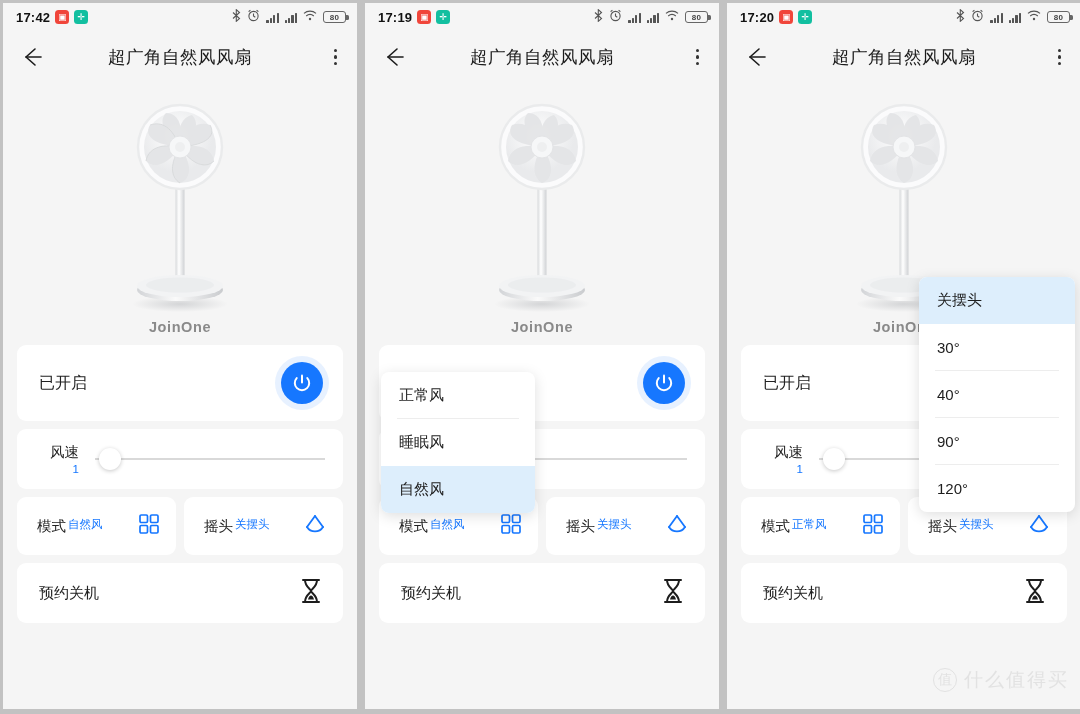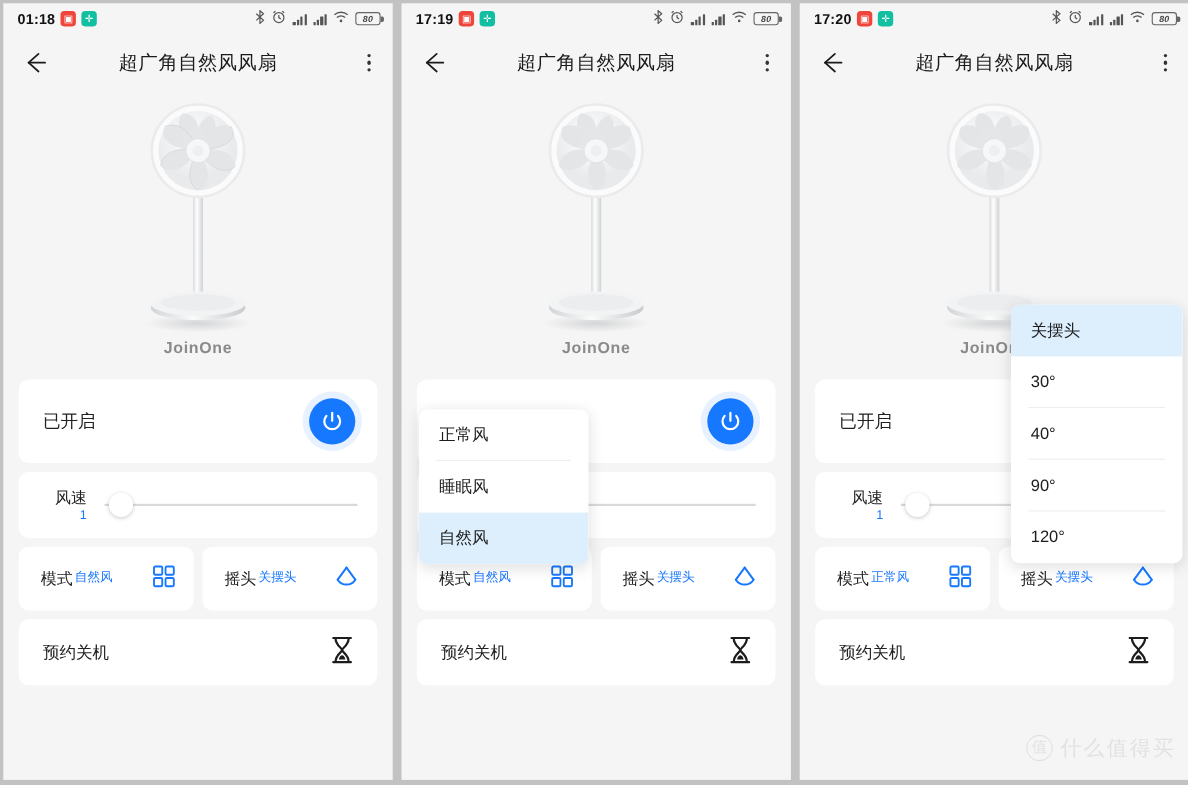--- a/index.html
+++ b/index.html
@@ -53,21 +53,21 @@
     display: inline-flex; align-items: flex-end; gap: 1.2px; height: 11px;
   }
   .bars i { display:block; width: 2.2px; background: #555; border-radius: .5px; }
   .bars i:nth-child(1){height:3px}.bars i:nth-child(2){height:5px}
   .bars i:nth-child(3){height:7.5px}.bars i:nth-child(4){height:10px}
   .batt {
     position: relative;
     width: 23px; height: 12px;
     border: 1.3px solid #666; border-radius: 3px;
     display: flex; align-items: center; justify-content: center;
-    font-size: 8px; color: #444; font-weight: 600; font-style: italic;
+    font-size: 8px; color: #444; font-weight: 600;
   }
   .batt::after {
     content:''; position:absolute; right:-4px; top:3.2px;
     width:2.6px; height:5px; background:#666; border-radius:0 1.5px 1.5px 0;
   }
 
   
   .appbar {
     height: 52px;
     display: flex; align-items: center;
@@ -83,21 +83,21 @@
   .more-dots {
     margin-left: auto;
     display: flex; flex-direction: column; gap: 3px; align-items: center;
     padding: 4px; cursor: pointer;
   }
   .more-dots span { width: 3.2px; height: 3.2px; border-radius: 50%; background: #333; display: block; }
 
   
   .hero {
     height: 262px;
-    display: flex; flex-direction: column; align-items: center; justify-content: flex-start;
+    display: flex; flex-direction: column; align-items: center; justify-content: center;
     padding-top: 6px;
     position: relative;
   }
   .fan-wrap { position: relative; width: 160px; height: 218px; }
   .brand {
     font-size: 14.5px; font-weight: bold; color: #8a8a8a;
     letter-spacing: .6px; margin-top: 2px;
   }
 
   
@@ -193,21 +193,21 @@
 </style>
 </head>
 <body>
 
 <div class="screens">
 
   <div class="phone">
 
     <div class="statusbar">
       <div class="sb-left">
-        <span class="sb-time">01:18</span>
+        <span class="sb-time">17:42</span>
         <span class="sb-app red">▣</span>
         <span class="sb-app green">✛</span>
       </div>
       <div class="sb-right">
         <span class="ico">
           <svg width="9" height="13" viewBox="0 0 9 13">
               <path d="M1 3.5 L7.5 9.5 L4.3 12.3 V0.7 L7.5 3.5 L1 9.5" fill="none" stroke="#555" stroke-width="1.1"></path>
             </svg>
         </span>
         <span class="ico">

